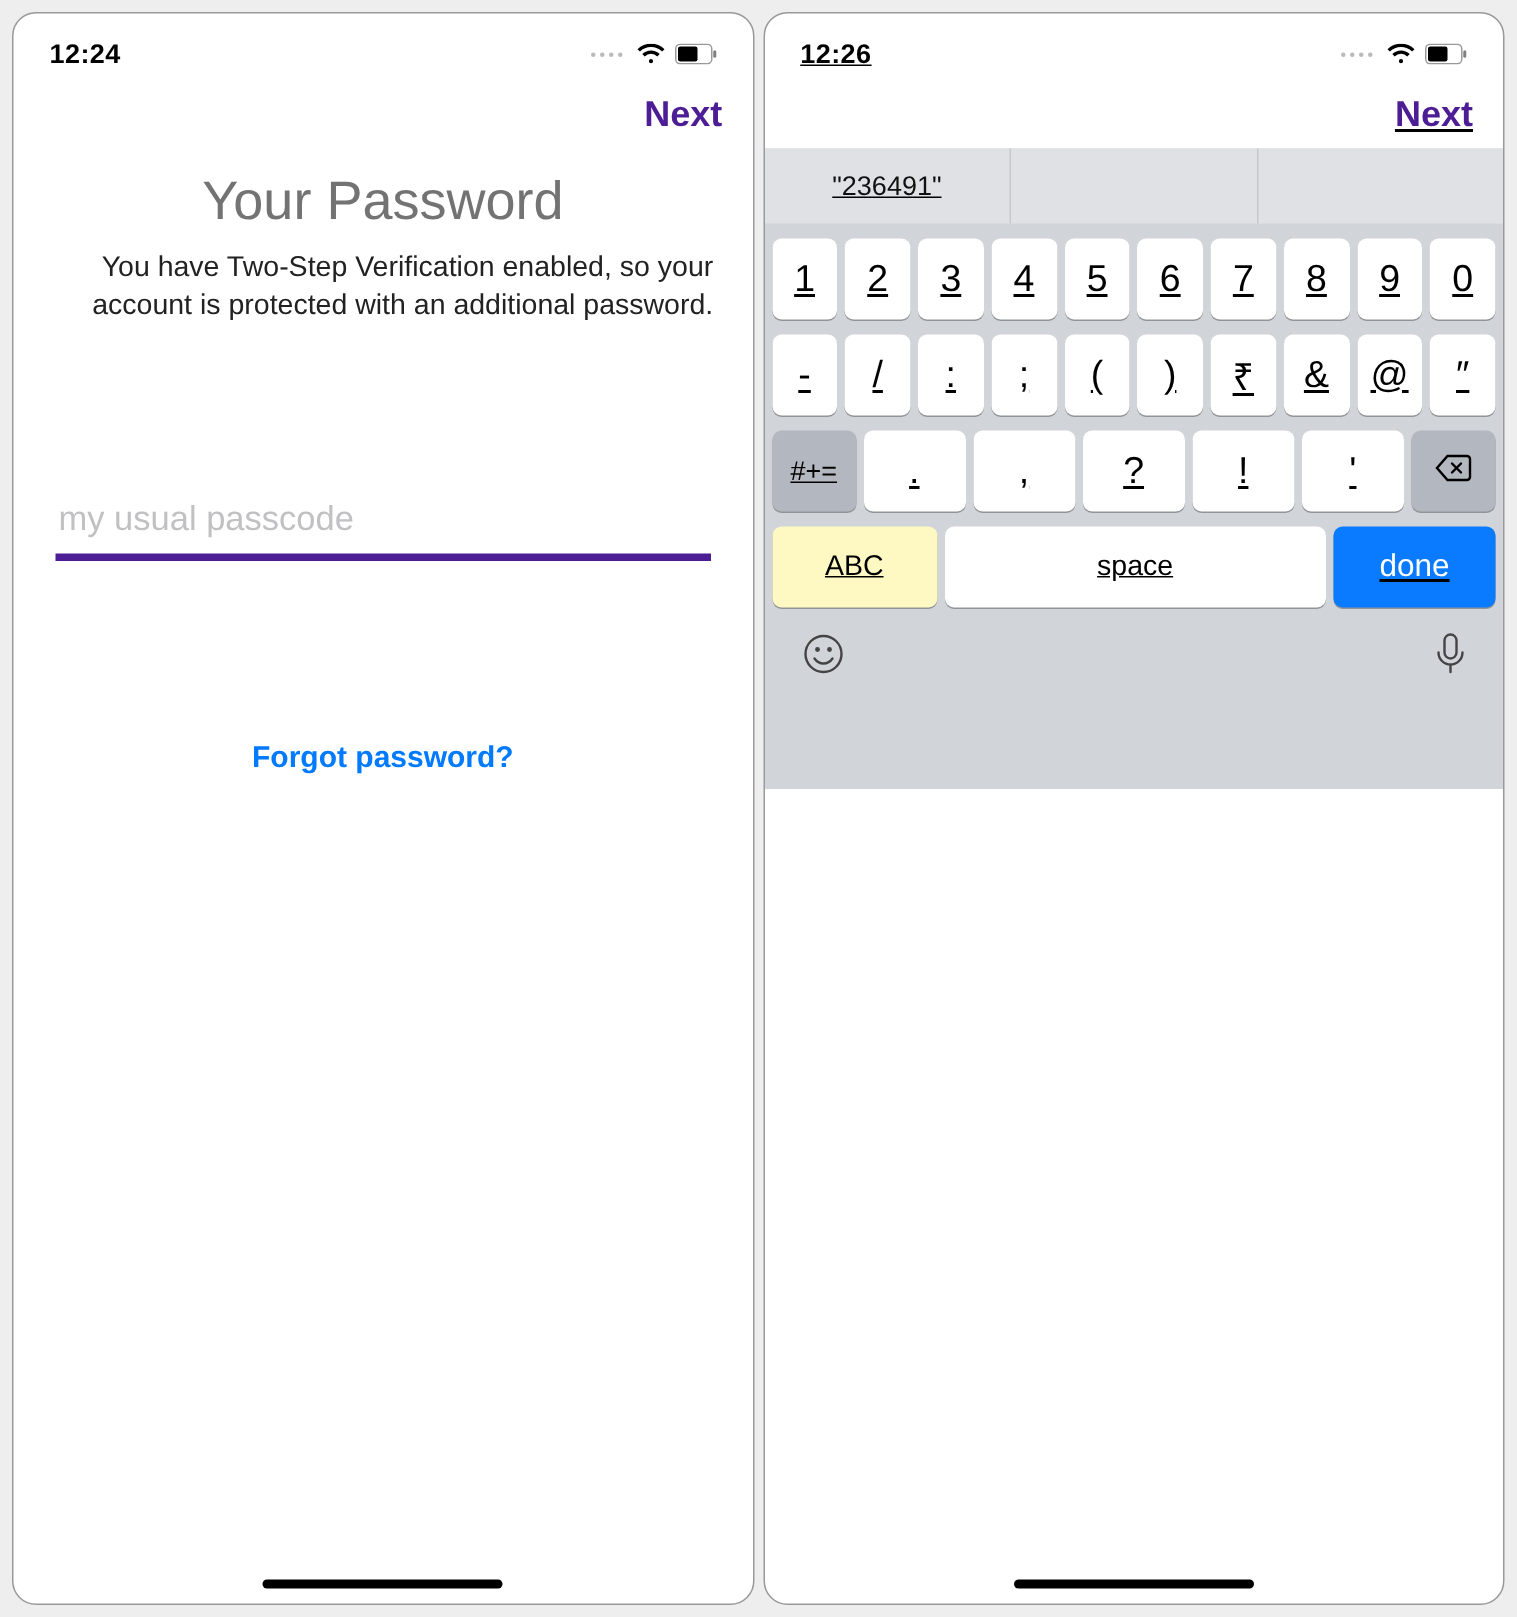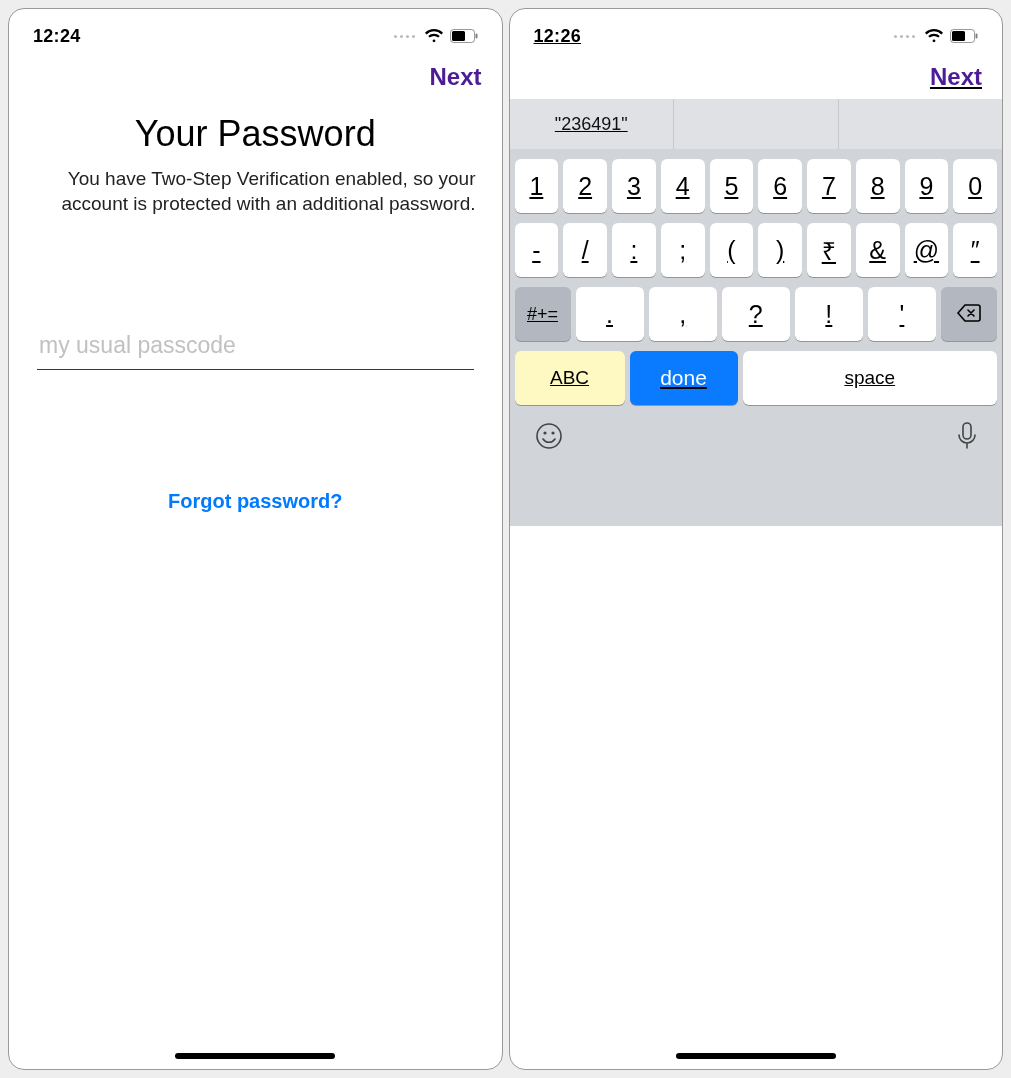--- a/index.html
+++ b/index.html
@@ -74,39 +74,39 @@
     flex-direction: column;
     align-items: center;
     padding: 0 22px;
     position: relative;
   }
   .page-title {
     font-size: 36px;
     font-weight: 400;
     text-align: center;
     margin-top: 14px;
-    color: #000000;
+    color: #737373;
   }
   .page-subtitle {
     font-size: 19px;
     line-height: 1.3;
     text-align: right;
     color: #222;
     margin-top: 12px;
     padding: 0 4px;
   }
   .field-wrap {
     width: 100%;
     margin-top: 110px;
     padding: 0 6px;
   }
   .text-field {
     width: 100%;
     border: none;
-    border-bottom: 1px solid #4c1d95;
+    border-bottom: 5px solid #4c1d95;
     font-size: 23px;
     padding: 6px 2px 10px 2px;
     outline: none;
     color: #000;
     background: transparent;
   }
   .text-field::placeholder { color: #c1c1c3; }
 
   .code-field-wrap {
     width: 80%;
@@ -347,22 +347,22 @@
           <span>
             <svg width="26" height="20" viewBox="0 0 26 20">
                 <path d="M9 2h13a2 2 0 012 2v12a2 2 0 01-2 2H9l-7-8 7-8z" fill="none" stroke="#000" stroke-width="1.6"></path>
                 <path d="M12 7l6 6M18 7l-6 6" stroke="#000" stroke-width="1.6" stroke-linecap="round"></path>
               </svg>
           </span>
         </div>
       </div>
       <div class="key-row">
         <div class="key abc">ABC</div>
+        <div class="key space">space</div>
         <div class="key done">done</div>
-        <div class="key space">space</div>
       </div>
     </div>
     <div class="kb-bottom">
       <span class="emoji-icon">
         <svg width="30" height="30" viewBox="0 0 30 30">
             <circle cx="15" cy="15" r="12" fill="none" stroke="#444" stroke-width="1.6"></circle>
             <circle cx="11" cy="12" r="1.6" fill="#444"></circle>
             <circle cx="19" cy="12" r="1.6" fill="#444"></circle>
             <path d="M9 18c1.5 2.2 3.6 3.3 6 3.3s4.5-1.1 6-3.3" fill="none" stroke="#444" stroke-width="1.6" stroke-linecap="round"></path>
           </svg>

